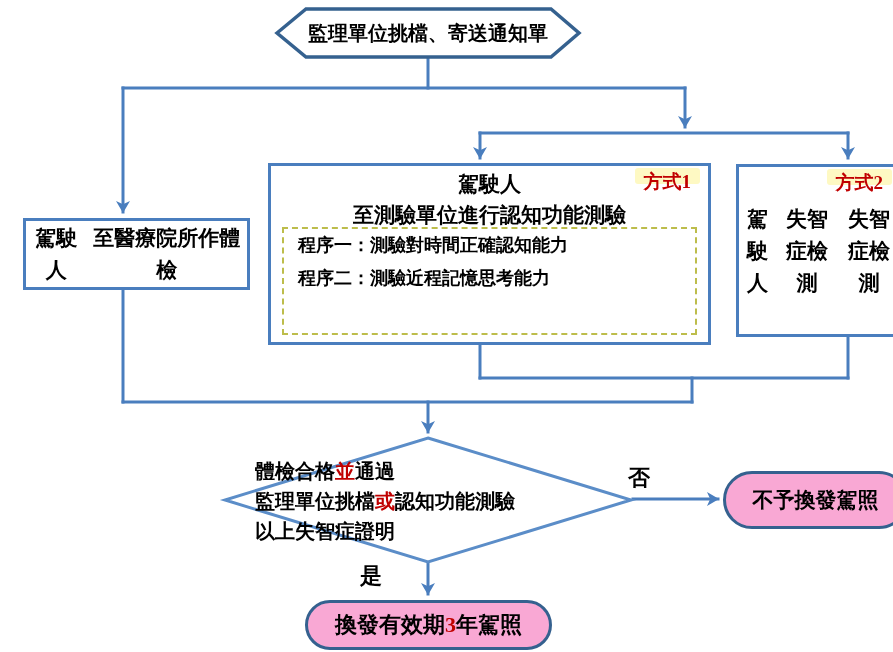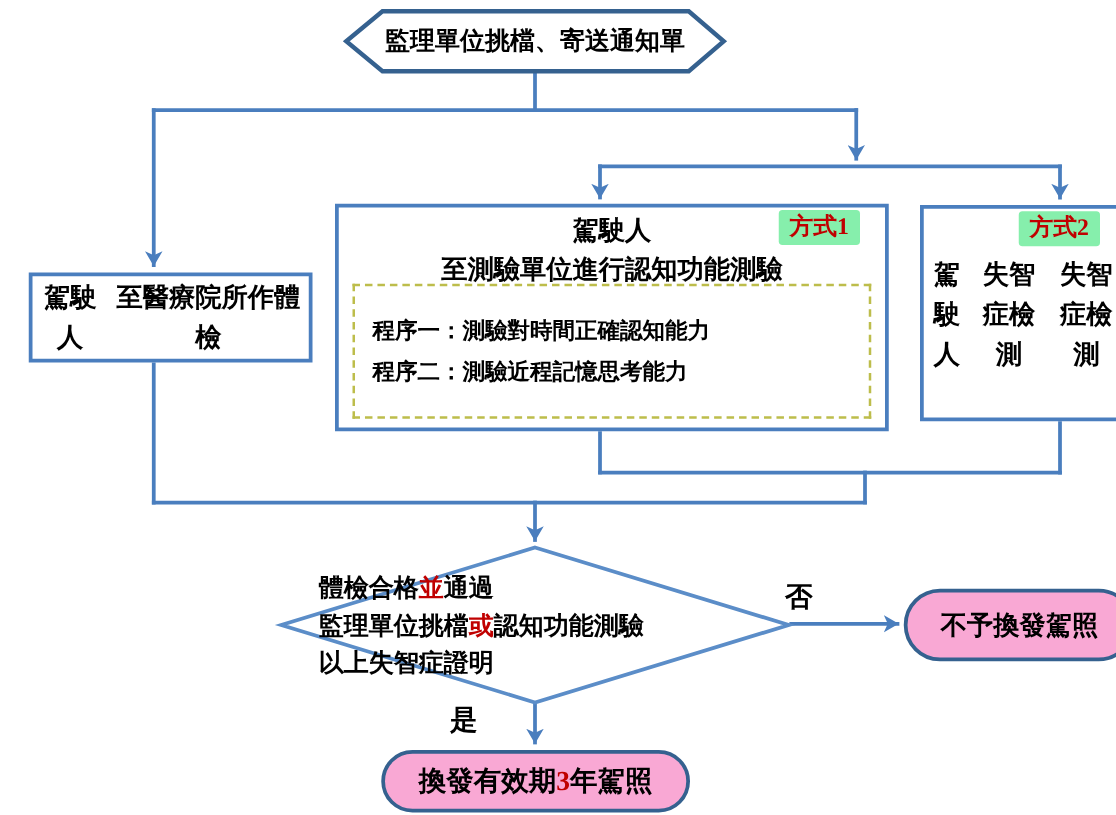--- a/index.html
+++ b/index.html
@@ -21,26 +21,26 @@
 
   .procbox { background:#ffffff; border:3px solid #4A7EBE; }
   .box-left   { left:3px;   top:218px; width:227px; height:72px; font-size:21px; line-height:32px; }
   .box-mid    { left:248px; top:163px; width:443px; height:182px; }
   .box-right  { left:716px; top:164px; width:167px; height:173px; font-size:21px; line-height:32px; }
 
   .mid-title { position:absolute; left:0; top:3px; width:100%; text-align:center; font-size:21px; line-height:31px; }
   .dashedbox {
     position:absolute; left:11px; top:61px; width:415px; height:108px;
     border:2px dashed #BDBD4B; box-sizing:border-box;
-    display:flex; flex-direction:column; justify-content:center;
+    display:flex; flex-direction:column; justify-content:flex-start;
     padding-left:14px; font-size:18px; line-height:33px; text-align:left;
   }
   .badge {
-    position:absolute; top:2px; right:20px; padding:0 9px; height:28px;
-    background:#86efac; color:#C00000; font-size:19px; line-height:28px;
+    position:absolute; top:2px; right:8px; padding:0 9px; height:16px;
+    background:#fef9c3; color:#C00000; font-size:19px; line-height:28px;
     border-radius:3px; text-align:center;
   }
 
   .diamond-text { left:235px; top:456px; width:346px; height:90px; font-size:20px; line-height:30px; }
   .em { color:#C00000; }
 
   .edge-label { font-size:22px; line-height:30px; }
   .label-no  { left:598px; top:463px; width:42px; height:30px; text-align:center; }
   .label-yes { left:330px; top:561px; width:42px; height:30px; text-align:center; }
 

